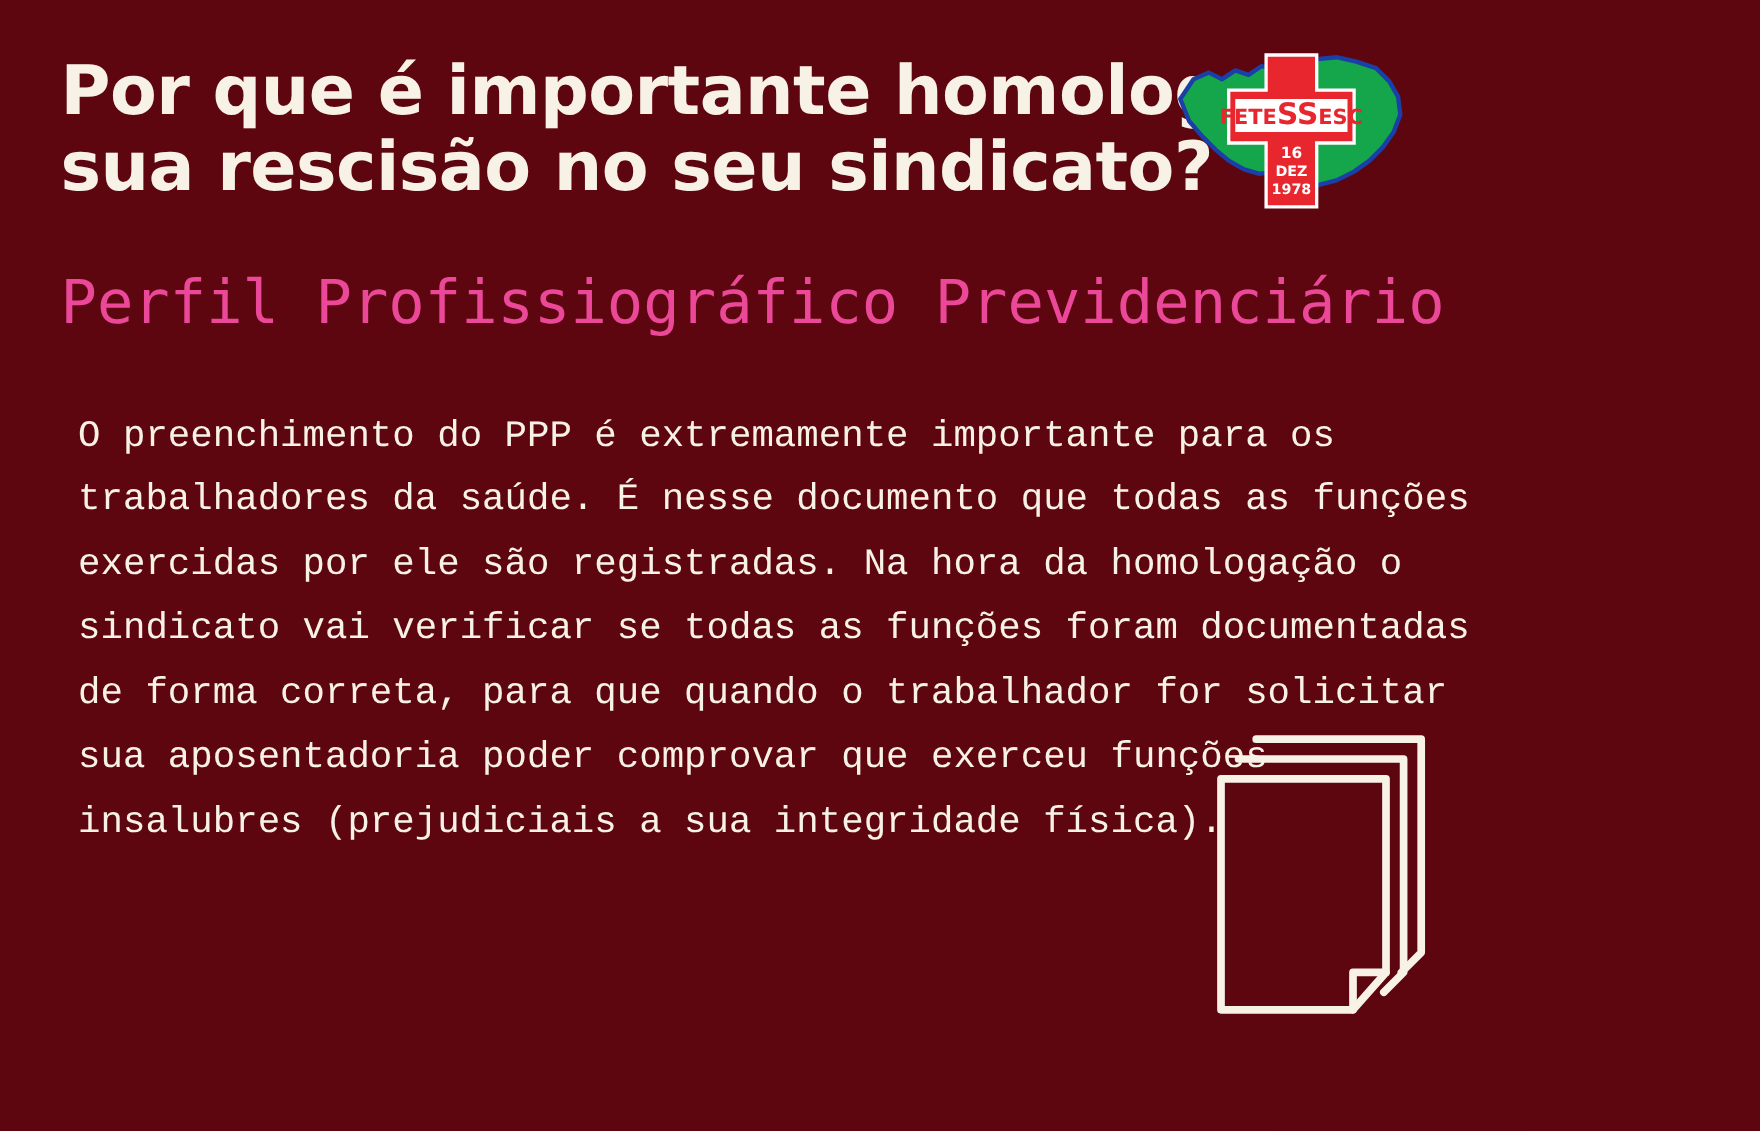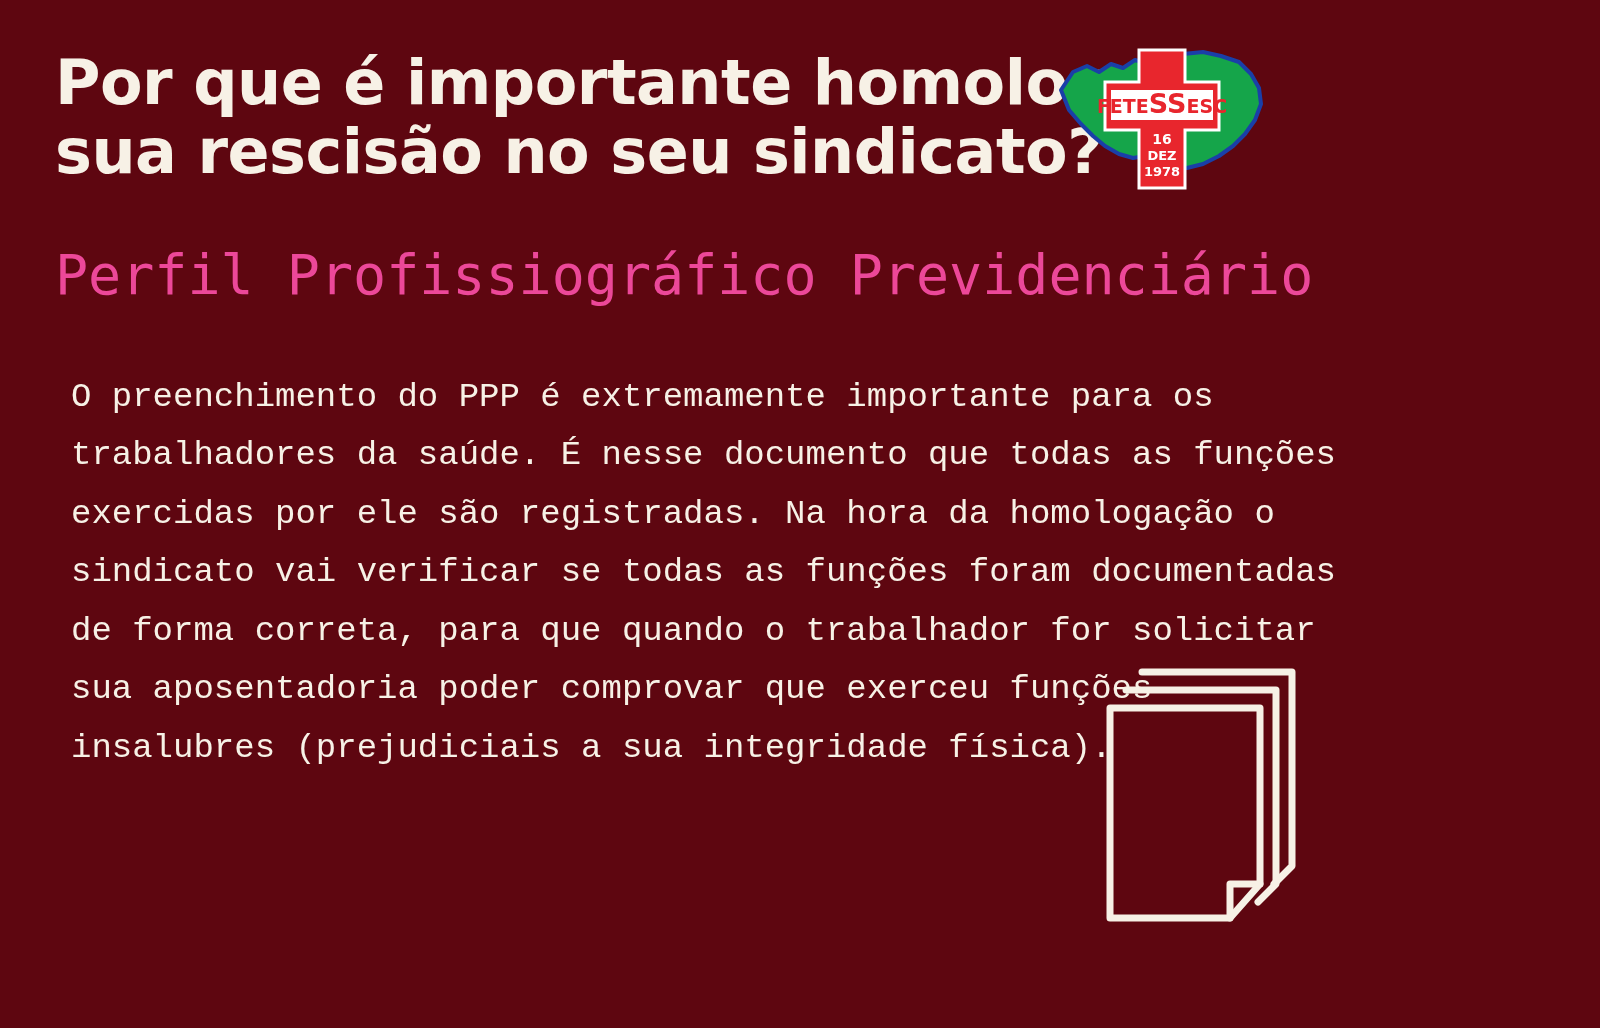--- a/index.html
+++ b/index.html
@@ -61,21 +61,21 @@
     font-size: 34px;
     line-height: 1.72;
     letter-spacing: 0px;
     white-space: pre-line;
     margin-left: 16px;
   }
 
   
   .logo {
     position: absolute;
-    right: 108px;
+    right: 96px;
     top: 38px;
     width: 215px;
     height: 180px;
   }
 
   
   .docs-icon {
     position: absolute;
     right: 55px;
     bottom: 90px;

